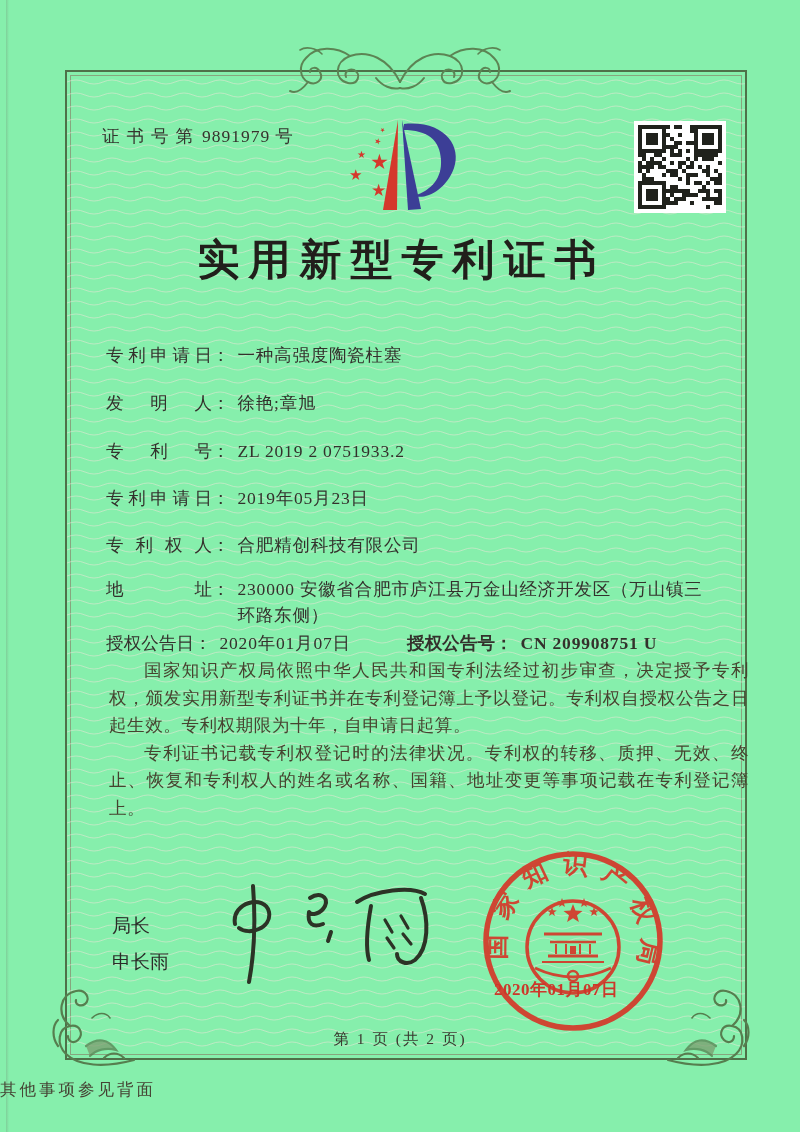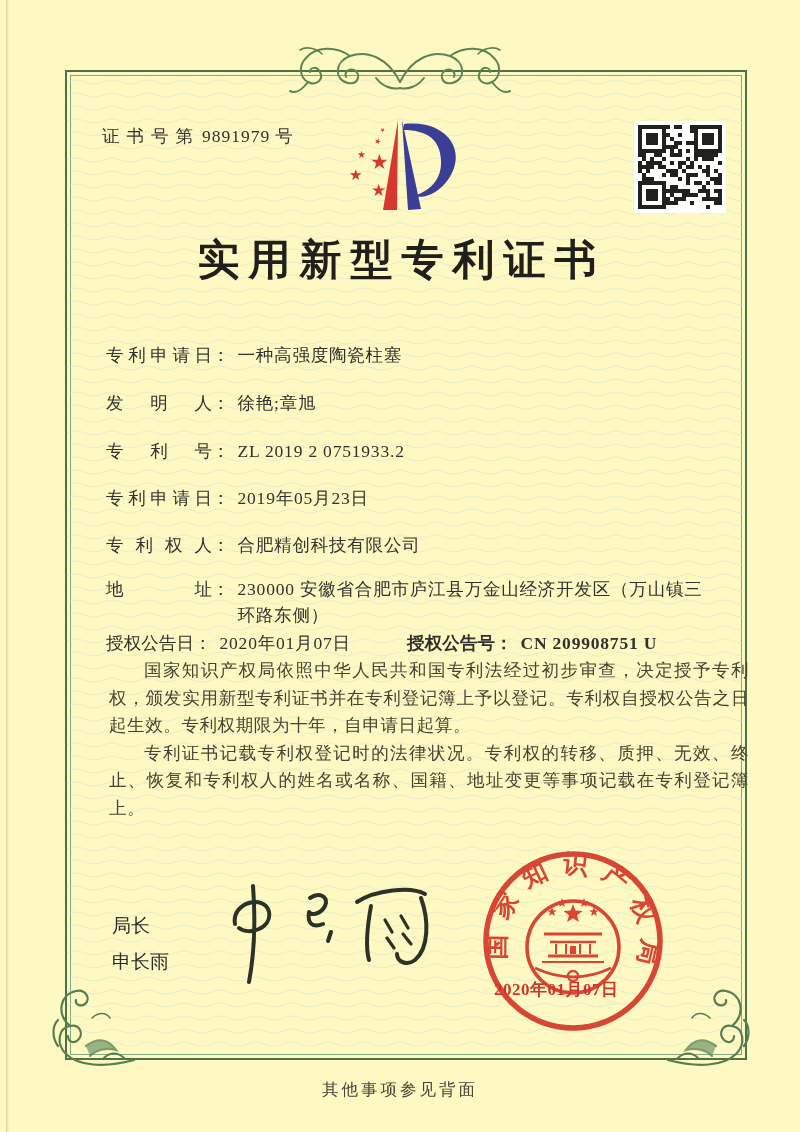--- a/index.html
+++ b/index.html
@@ -1,17 +1,17 @@
 <!DOCTYPE html>
 <html><head>
 <meta charset="utf-8">
 <style>
   html,body{margin:0;padding:0;}
   body{width:800px;height:1132px;background:#e8e8e6;font-family:"Liberation Serif","DejaVu Serif",serif;}
-  .page{position:relative;width:800px;height:1132px;background:#fef9c3;overflow:hidden;}
+  .page{position:relative;width:800px;height:1132px;background:#86efac;overflow:hidden;}
   .scan-edge{position:absolute;left:6px;top:0;width:3px;height:100%;
     background:linear-gradient(to right,rgba(110,135,110,.30),rgba(110,135,110,0));}
   
   .frame-outer{position:absolute;left:65px;top:70px;width:682px;height:990px;
     border:2px solid #4e7149;box-sizing:border-box;}
   .frame-inner{position:absolute;left:3px;top:3px;right:3px;bottom:3px;
     border:1px solid #86a67e;}
   #waves{position:absolute;left:67px;top:72px;pointer-events:none;}
   .ornament{position:absolute;pointer-events:none;}
   
@@ -40,21 +40,21 @@
   .body-text p{margin:0;text-indent:2em;}
   
   .signer{position:absolute;left:112px;top:908px;font-family:Liberation Serif, serif;
     font-size:19px;color:#2b2b28;line-height:36px;}
   .signature{position:absolute;left:215px;top:872px;}
   .seal{position:absolute;left:478px;top:846px;opacity:.93;}
   .seal-date{position:absolute;left:494px;top:978px;color:#cc372a;font-weight:bold;
     font-size:17px;letter-spacing:.5px;}
   .page-indicator{position:absolute;left:0;top:1029px;width:800px;text-align:center;
     font-size:15.5px;color:#3a382f;letter-spacing:2px;}
-  .back-note{position:absolute;left:0;top:1079px;width:800px;text-align:center;
+  .back-note{position:absolute;left:0;top:1079px;width:800px;text-align:left;
     font-size:16.5px;color:#454233;letter-spacing:3px;}
 </style>
 </head>
 <body>
 
 <div class="page">
   <div class="scan-edge"></div>
 
   <div class="frame-outer">
     <div class="frame-inner"></div>
@@ -435,14 +435,15 @@
       <path d="M78,98 V108 M88,98 V108 M102,98 V108 M112,98 V108" fill="none" stroke-width="2"></path>
       <rect x="92" y="100" width="6" height="8" stroke="none"></rect>
       <path d="M70,110 L120,110" fill="none" stroke-width="3"></path>
       <path d="M64,116 L126,116" fill="none" stroke-width="2"></path>
       <path d="M57,122 Q95,140 133,122" fill="none" stroke-width="3"></path>
       <circle cx="95" cy="130" r="5" fill="none" stroke-width="2.4"></circle>
     </g>
   </svg>
   <div class="seal-date">2020年01月07日</div>
 
+  <div class="page-indicator">第 1 页 (共 2 页)</div>
   <div class="back-note">其他事项参见背面</div>
 </div>
 
 </body></html>

